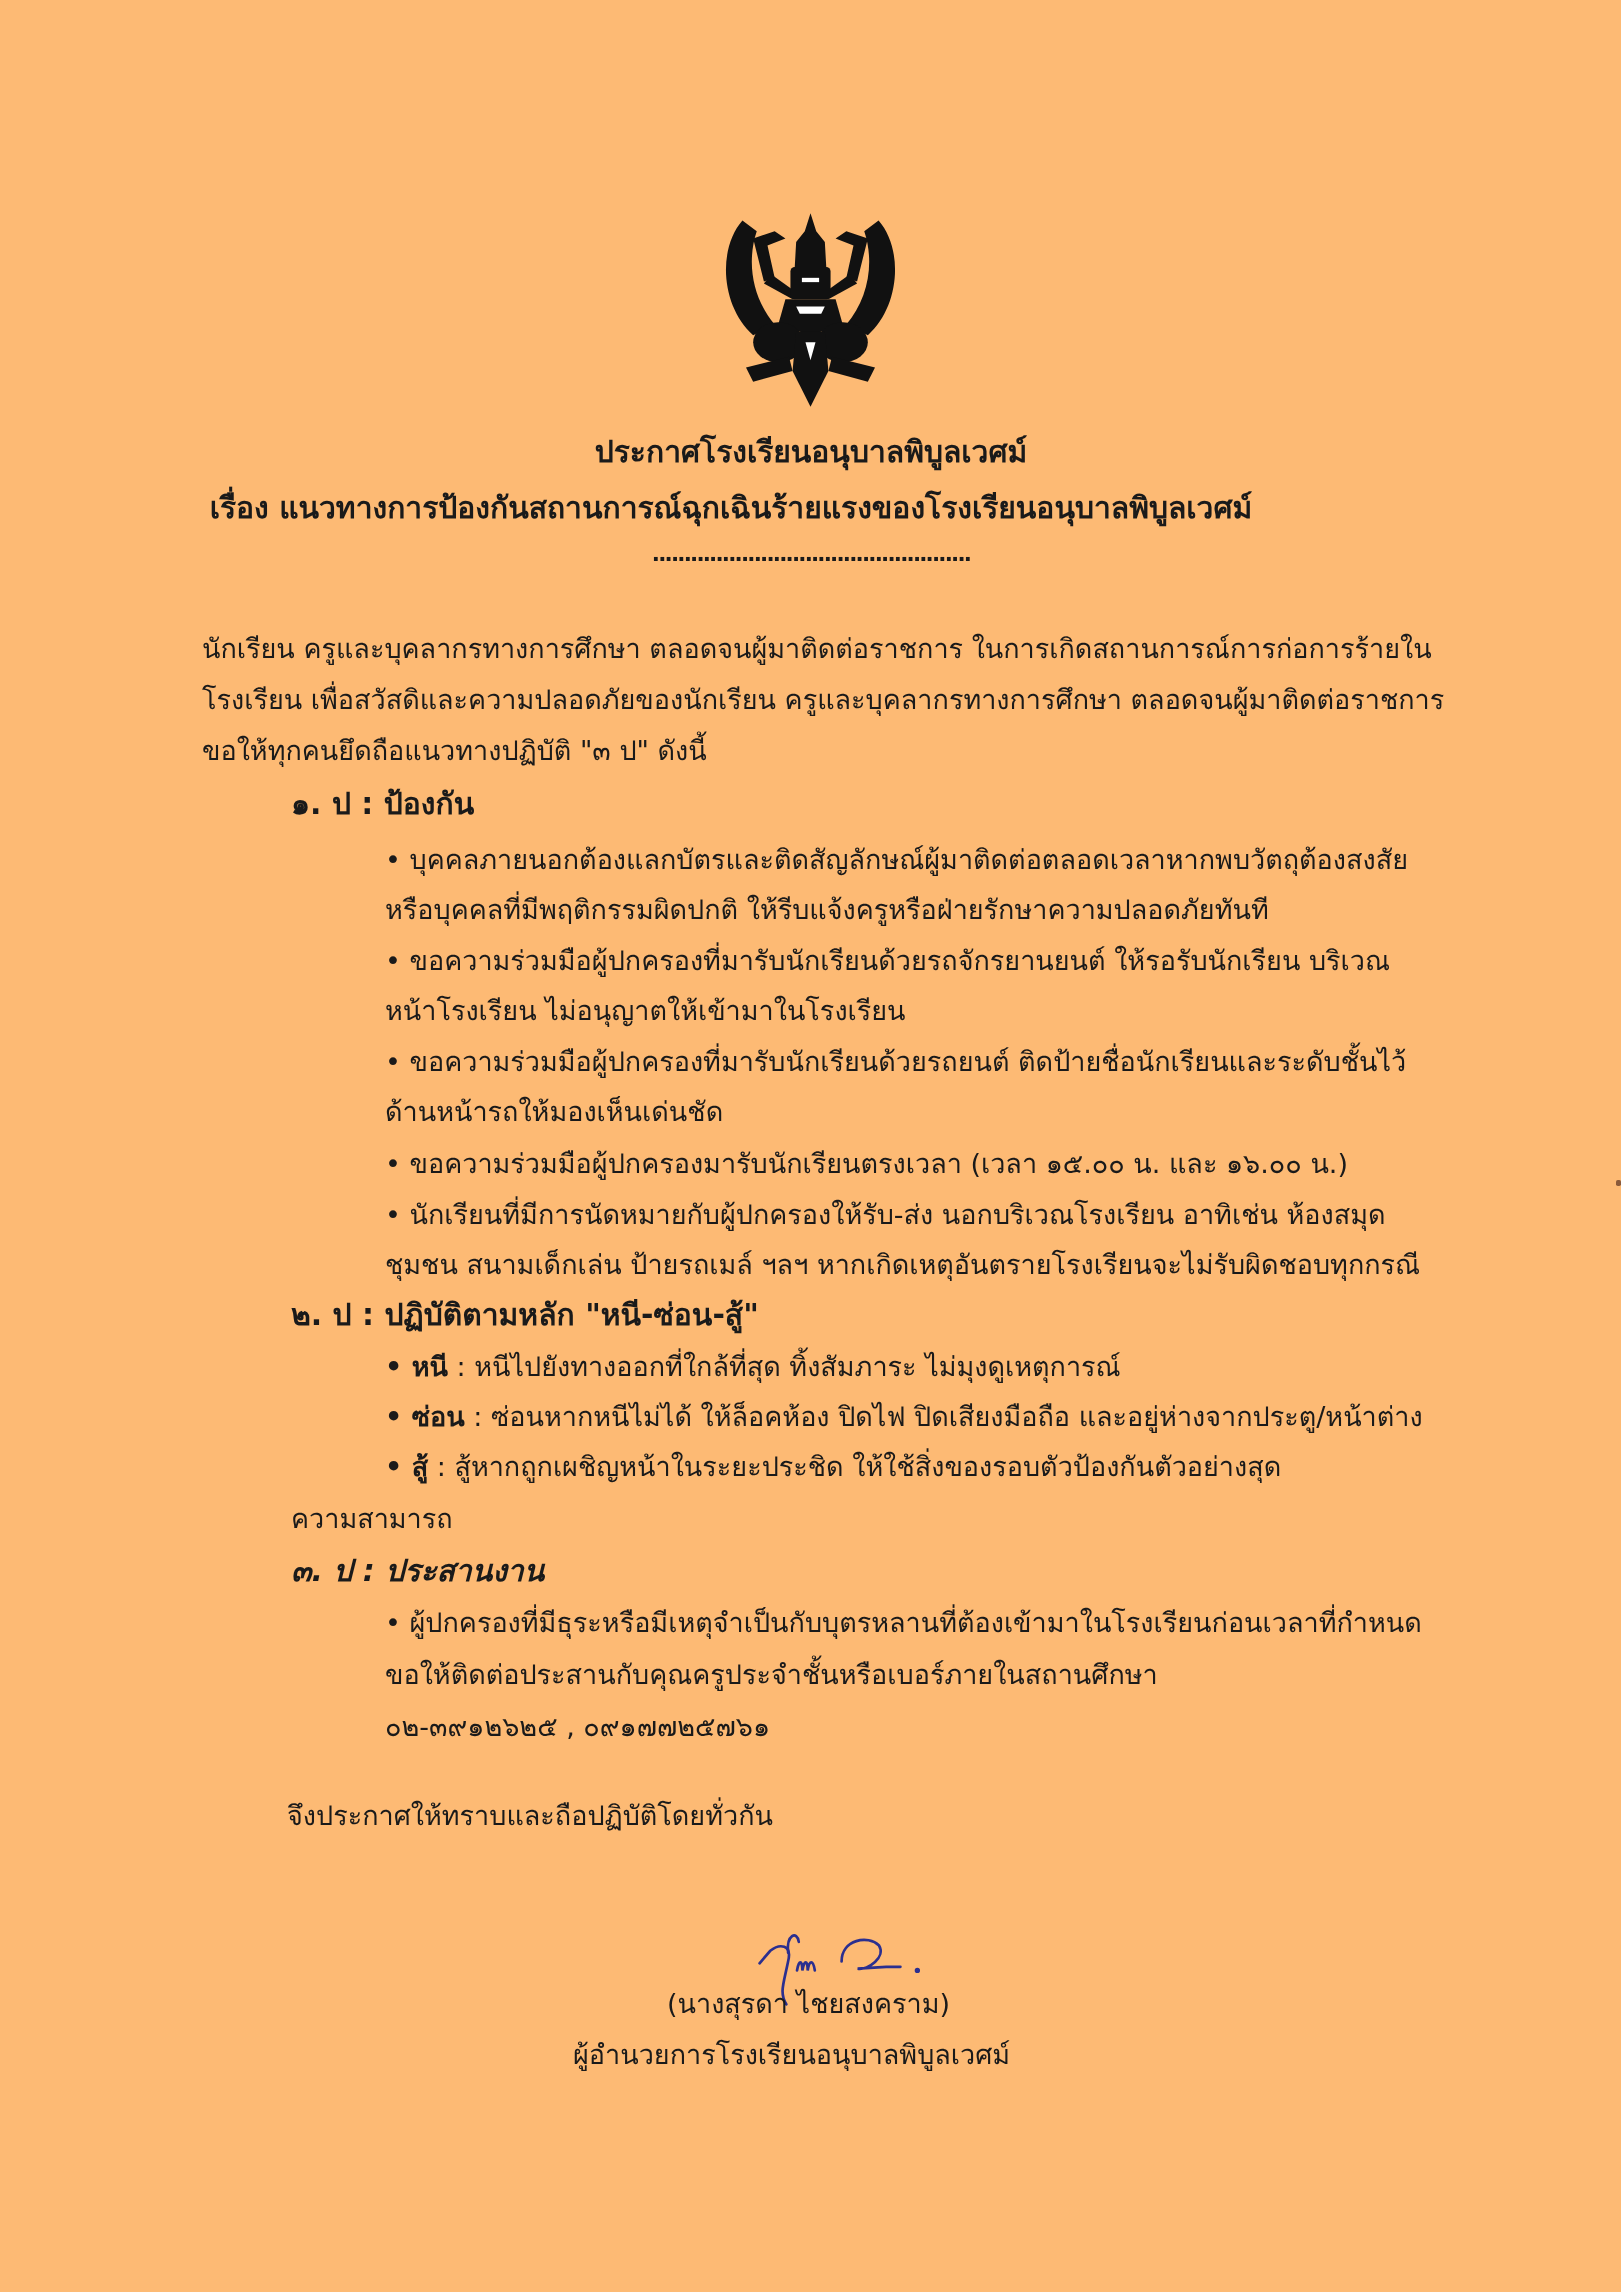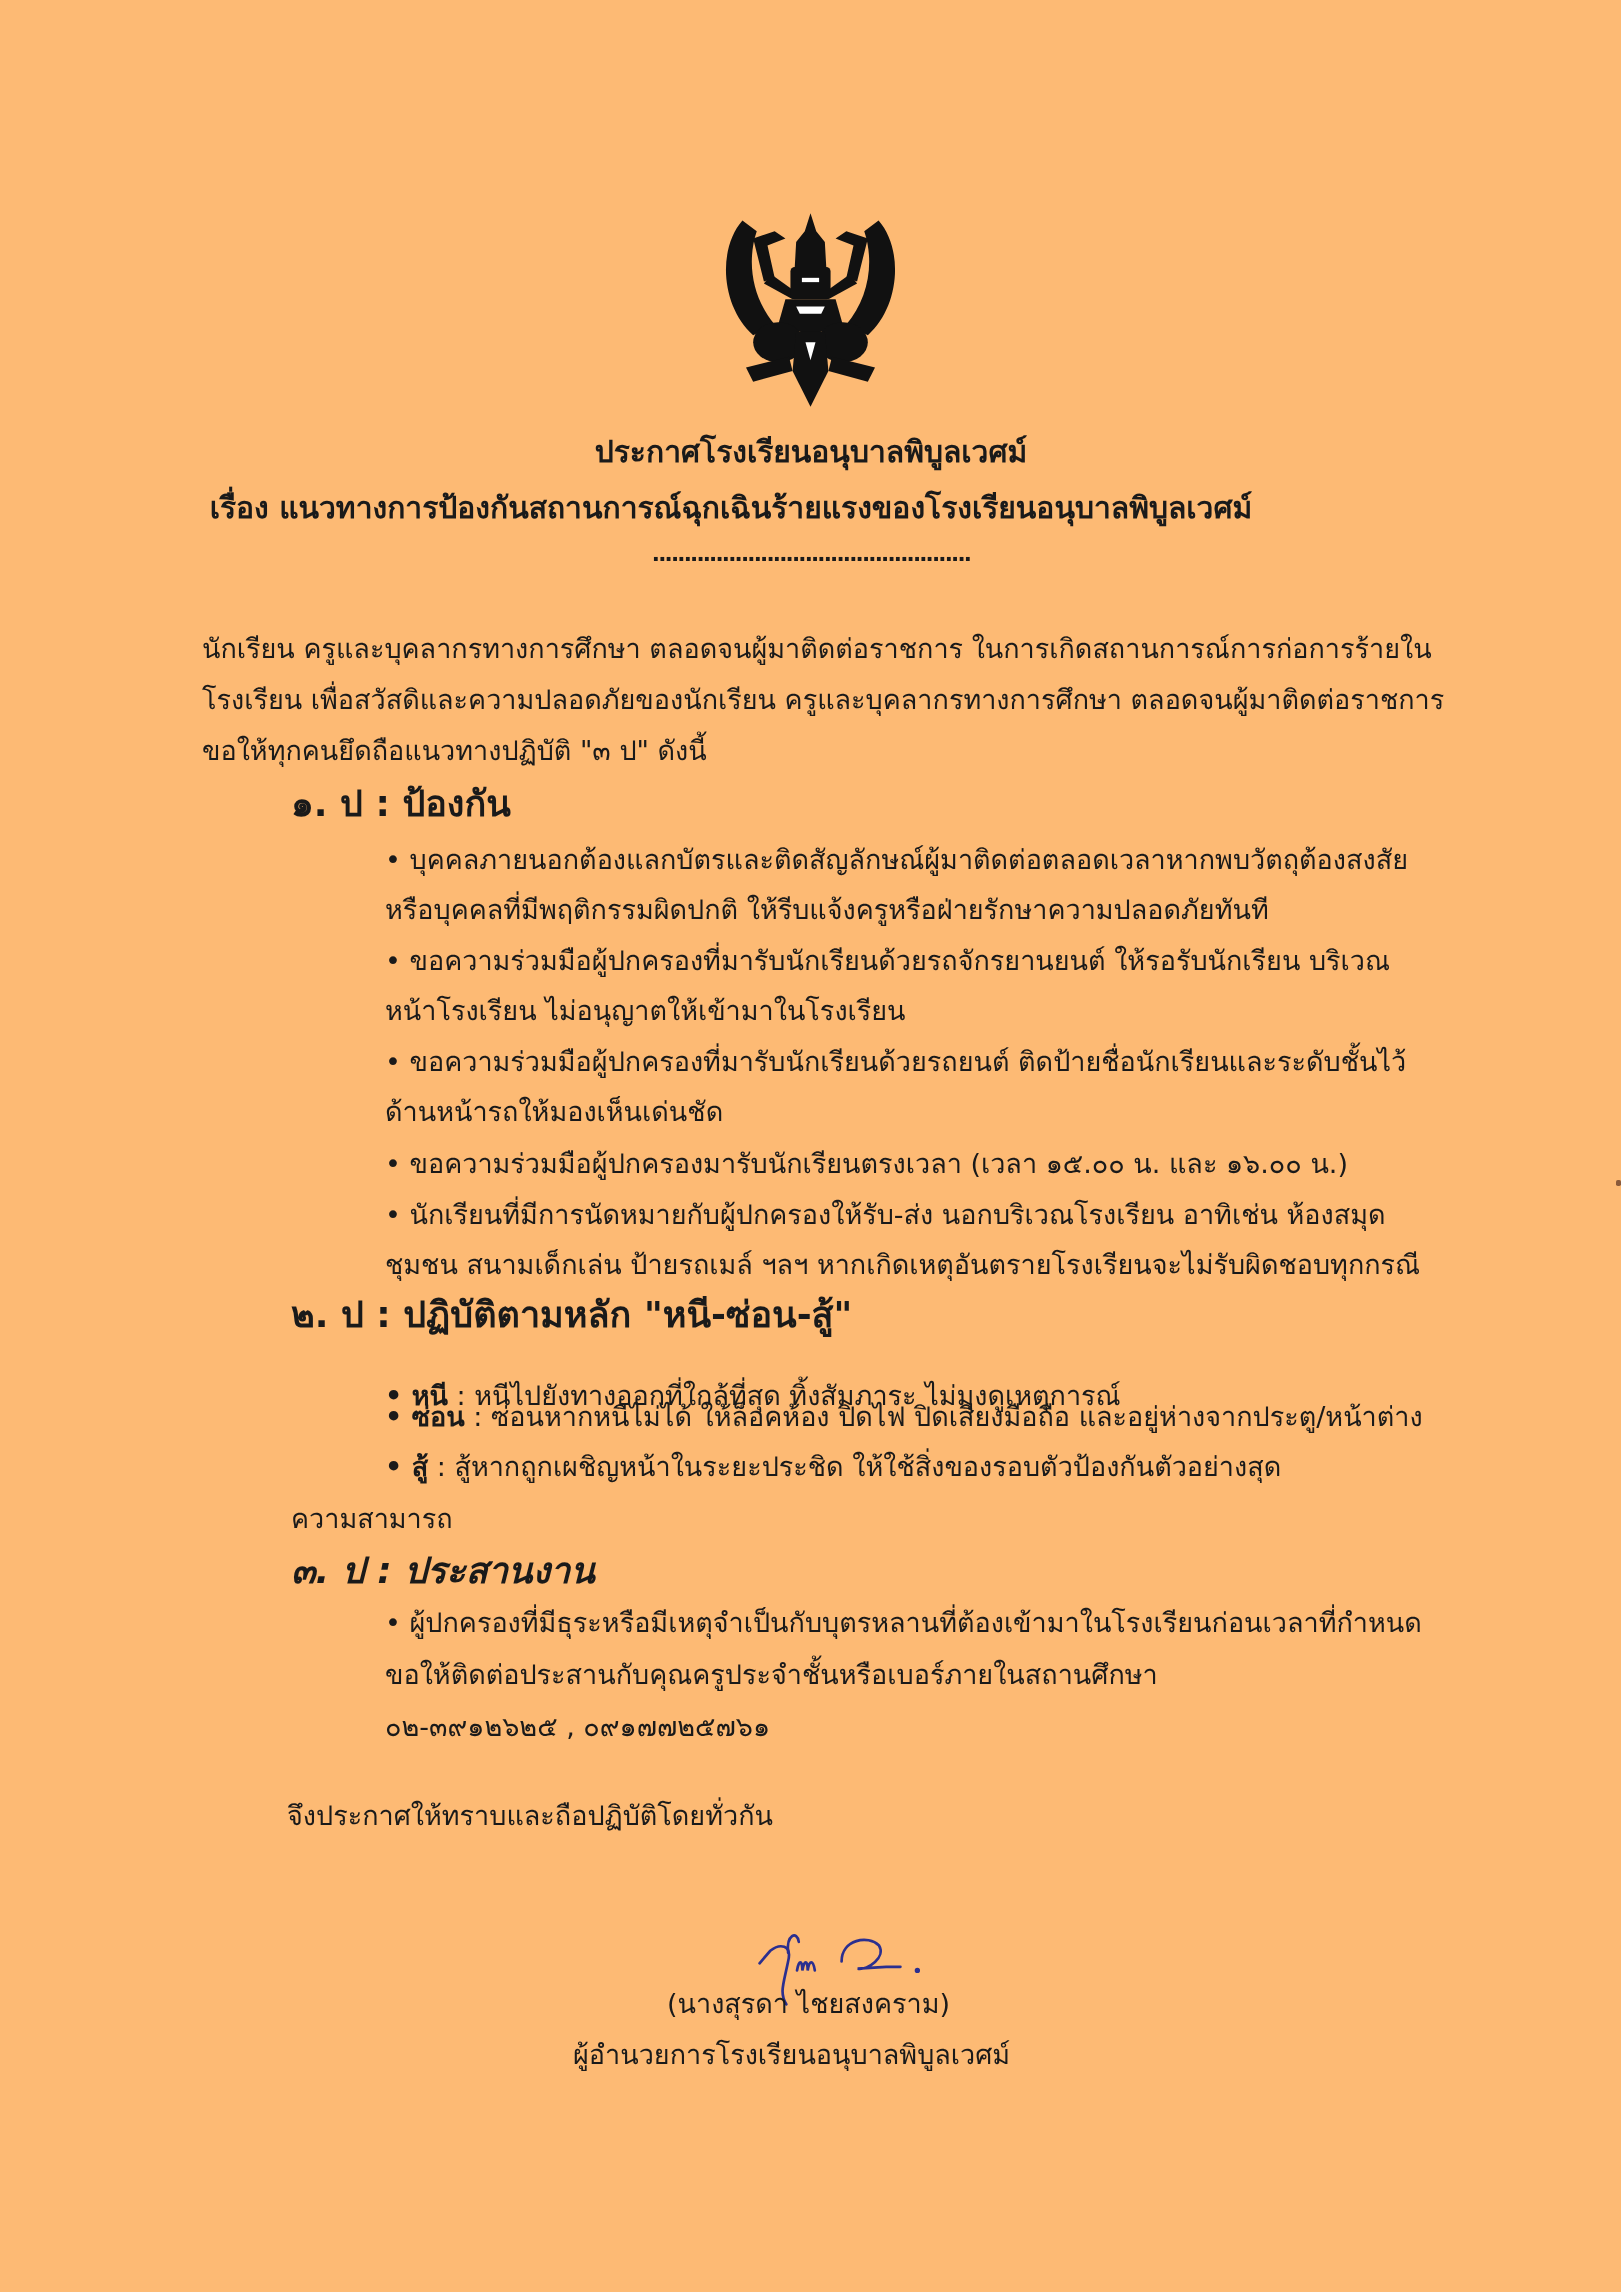--- a/index.html
+++ b/index.html
@@ -7,21 +7,21 @@
       width: 1622px; height: 2293px; background: #ffffff; position: relative;
       font-family: "DejaVu Sans", "Liberation Sans", sans-serif; color: #1a1a1a;
       overflow: hidden;
     }
     .page { position: absolute; left: 0; top: 0; width: 1622px; height: 2293px; background: #fdba74; }
     .emblem { position: absolute; left: 703px; top: 199px; width: 215px; height: 215px; }
     .line { position: absolute; white-space: nowrap; font-size: 27px; line-height: 36px; }
     .title1 { left: 0; width: 1622px; text-align: center; top: 434px; font-size: 30px; font-weight: bold; }
     .title2 { left: 0; width: 1462px; text-align: center; top: 490px; font-size: 30px; font-weight: bold; }
     .dots { left: 0; width: 1622px; text-align: center; top: 536px; font-size: 21.5px; font-weight: bold; letter-spacing: -1.8px; }
-    .heading { font-size: 36px; font-weight: bold; }
+    .heading { font-size: 30px; font-weight: bold; }
     .bold { font-weight: bold; }
     .sig { position: absolute; left: 743px; top: 1908px; width: 215px; height: 107px; }
     .speck { position: absolute; left: 1616px; top: 1180px; width: 4.5px; height: 6.3px; background: #8a5a3a; border-radius: 1.8px; }
   </style>
 </head>
 <body>
 
 <div class="page">
 
   <svg class="emblem" viewBox="0 0 300 300">
@@ -67,21 +67,21 @@
   <div class="line" style="left:385px; top:892px;">หรือบุคคลที่มีพฤติกรรมผิดปกติ ให้รีบแจ้งครูหรือฝ่ายรักษาความปลอดภัยทันที</div>
   <div class="line" style="left:385px; top:943px;">• ขอความร่วมมือผู้ปกครองที่มารับนักเรียนด้วยรถจักรยานยนต์ ให้รอรับนักเรียน บริเวณ</div>
   <div class="line" style="left:385px; top:993px;">หน้าโรงเรียน ไม่อนุญาตให้เข้ามาในโรงเรียน</div>
   <div class="line" style="left:385px; top:1044px;">• ขอความร่วมมือผู้ปกครองที่มารับนักเรียนด้วยรถยนต์ ติดป้ายชื่อนักเรียนและระดับชั้นไว้</div>
   <div class="line" style="left:385px; top:1094px;">ด้านหน้ารถให้มองเห็นเด่นชัด</div>
   <div class="line" style="left:385px; top:1146px;">• ขอความร่วมมือผู้ปกครองมารับนักเรียนตรงเวลา (เวลา ๑๕.๐๐ น. และ ๑๖.๐๐ น.)</div>
   <div class="line" style="left:385px; top:1197px;">• นักเรียนที่มีการนัดหมายกับผู้ปกครองให้รับ-ส่ง นอกบริเวณโรงเรียน อาทิเช่น ห้องสมุด</div>
   <div class="line" style="left:385px; top:1247px;">ชุมชน สนามเด็กเล่น ป้ายรถเมล์ ฯลฯ หากเกิดเหตุอันตรายโรงเรียนจะไม่รับผิดชอบทุกกรณี</div>
 
   <div class="line heading" style="left:291px; top:1297px;">๒. ป : ปฏิบัติตามหลัก "หนี-ซ่อน-สู้"</div>
-  <div class="line" style="left:385px; top:1349px;margin-top:29px;">
+  <div class="line" style="left:385px; top:1349px;">
     <span class="bold">• หนี</span><span> : หนีไปยังทางออกที่ใกล้ที่สุด ทิ้งสัมภาระ ไม่มุงดูเหตุการณ์</span>
   </div>
   <div class="line" style="left:385px; top:1399px;">
     <span class="bold">• ซ่อน</span><span> : ซ่อนหากหนีไม่ได้ ให้ล็อคห้อง ปิดไฟ ปิดเสียงมือถือ และอยู่ห่างจากประตู/หน้าต่าง</span>
   </div>
   <div class="line" style="left:385px; top:1449px;">
     <span class="bold">• สู้</span><span> : สู้หากถูกเผชิญหน้าในระยะประชิด ให้ใช้สิ่งของรอบตัวป้องกันตัวอย่างสุด</span>
   </div>
   <div class="line" style="left:291px; top:1501px;">ความสามารถ</div>
 

